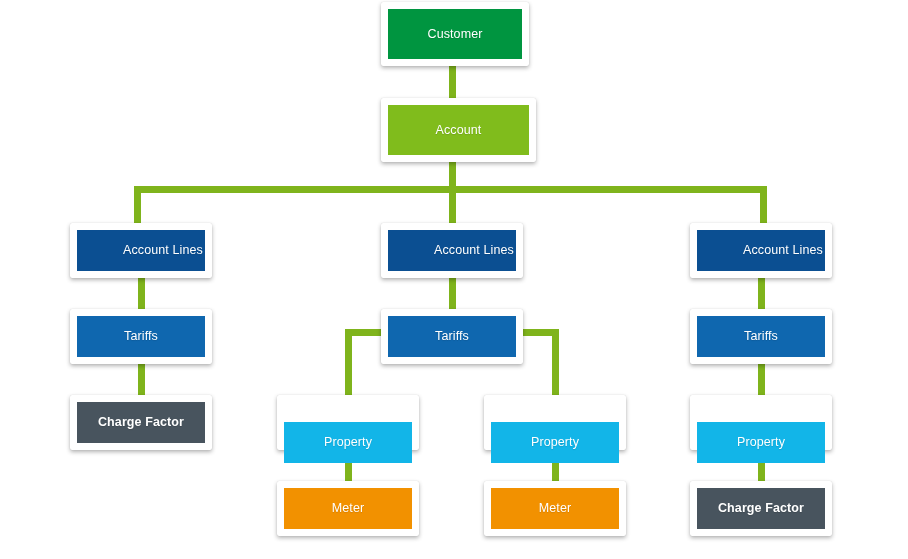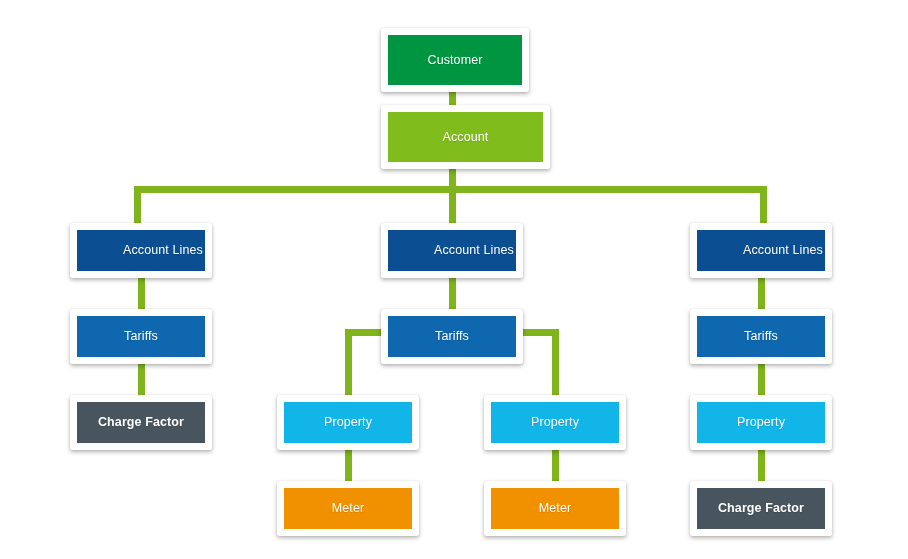--- a/index.html
+++ b/index.html
@@ -48,21 +48,21 @@
     letter-spacing: 0.1px;
     white-space: nowrap;
     text-shadow: 0 1px 1px rgba(0,0,0,0.12);
   }
 
   
   .c-customer     .fill { background: #009540; }
   .c-account      .fill { background: #80BC1C; }
   .c-accountlines .fill { background: #0B4F92; padding-left: 44px; }
   .c-tariffs      .fill { background: #0F67AF; justify-content: center; }
-  .c-property     .fill { background: #12B5E8; }
+  .c-property     .fill { background: #12B5E8; margin-top: 20px; }
   .c-meter        .fill { background: #F29100; }
   .c-charge       .fill { background: #48545E; font-weight: bold; }
 </style>
 </head>
 <body>
 
 <div id="canvas">
   <div id="connector-layer">
       <div class="conn" style="left: 449px; top: 66px; width: 7px; height: 40px; background: rgb(127, 180, 28);"></div>
       <div class="conn" style="left: 449px; top: 154px; width: 7px; height: 37px; background: rgb(127, 180, 28);"></div>
@@ -77,26 +77,26 @@
       <div class="conn" style="left: 345px; top: 329px; width: 7px; height: 73px; background: rgb(127, 180, 28);"></div>
       <div class="conn" style="left: 519px; top: 329px; width: 40px; height: 7px; background: rgb(127, 180, 28);"></div>
       <div class="conn" style="left: 552px; top: 329px; width: 7px; height: 73px; background: rgb(127, 180, 28);"></div>
       <div class="conn" style="left: 345px; top: 444px; width: 7px; height: 44px; background: rgb(127, 180, 28);"></div>
       <div class="conn" style="left: 552px; top: 444px; width: 7px; height: 44px; background: rgb(127, 180, 28);"></div>
       <div class="conn" style="left: 758px; top: 272px; width: 7px; height: 44px; background: rgb(127, 180, 28);"></div>
       <div class="conn" style="left: 758px; top: 358px; width: 7px; height: 44px; background: rgb(127, 180, 28);"></div>
       <div class="conn" style="left: 758px; top: 444px; width: 7px; height: 44px; background: rgb(127, 180, 28);"></div>
     </div>
   <div id="node-layer">
-      <div class="node c-customer" style="left: 381px; top: 28px; width: 148px; height: 64px;">
+      <div class="node c-customer" style="left: 381px; top: 2px; width: 148px; height: 64px;">
         <div class="fill" style="background: rgb(0, 149, 64);">
           <span class="label">Customer</span>
         </div>
       </div>
-      <div class="node c-account" style="left: 381px; top: 105px; width: 169px; height: 64px; text-align: center;">
+      <div class="node c-account" style="left: 381px; top: 98px; width: 155px; height: 64px; text-align: center;">
         <div class="fill" style="background: rgb(128, 188, 28);">
           <span class="label">Account</span>
         </div>
       </div>
       <div class="node c-accountlines" style="left: 70px; top: 223px; width: 142px; height: 55px;">
         <div class="fill" style="background: rgb(11, 79, 146);">
           <span class="label">Account Lines</span>
         </div>
       </div>
       <div class="node c-tariffs" style="left: 70px; top: 309px; width: 142px; height: 55px;">

